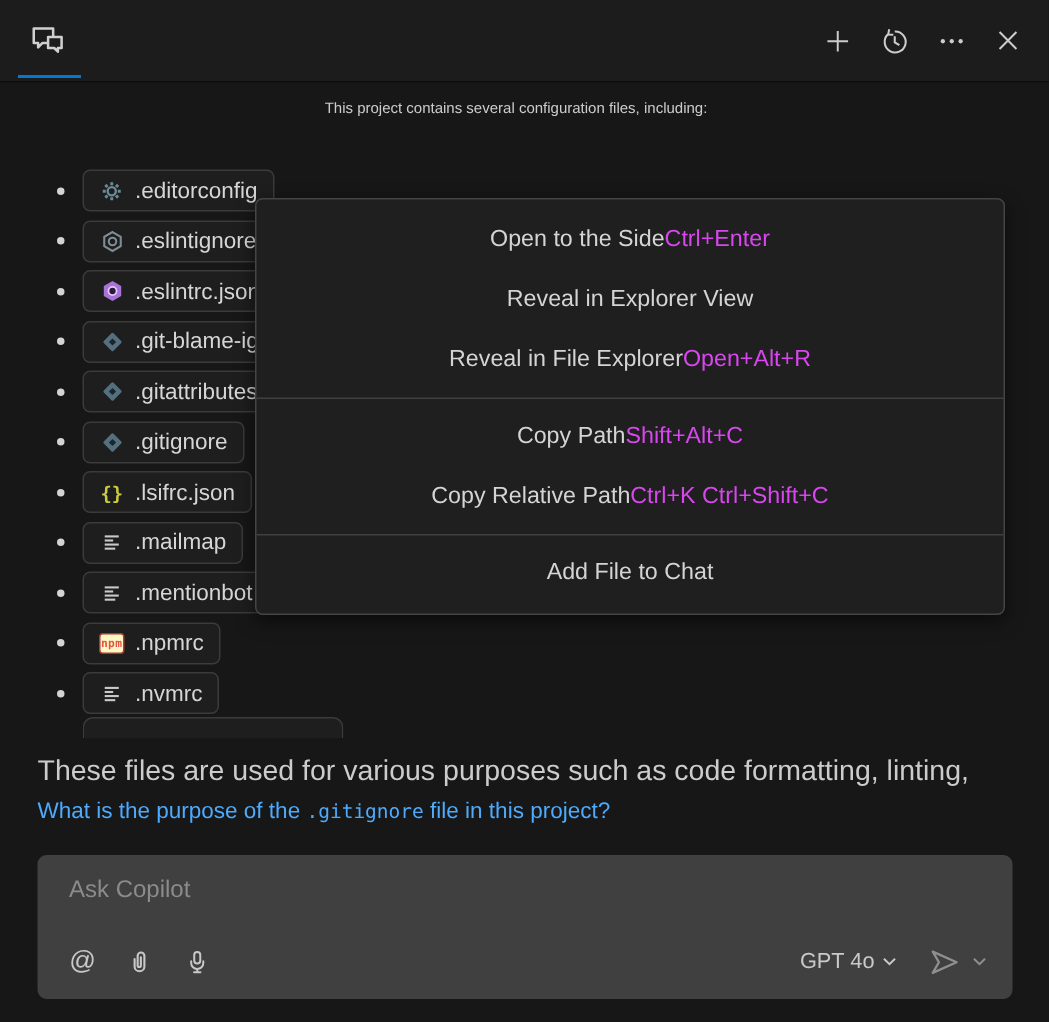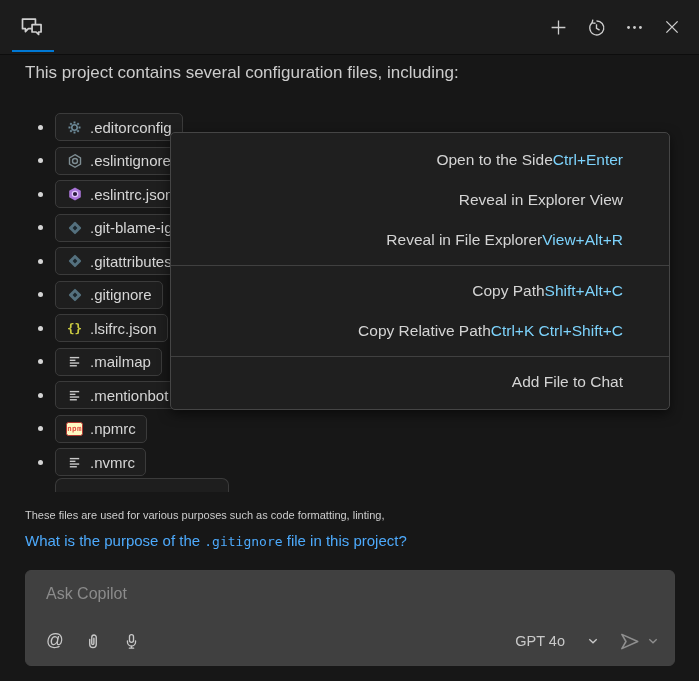--- a/index.html
+++ b/index.html
@@ -10,59 +10,59 @@
   .titlebar{position:absolute;top:0;left:0;width:699px;height:55px;background:#1c1c1c;
             border-bottom:1px solid #0d0d0d;box-sizing:border-box;display:flex;
             align-items:center;justify-content:space-between;padding:0 14px;}
   .tab{position:relative;height:100%;display:flex;align-items:center;padding:0 4px;cursor:pointer;}
   .tab-indicator{position:absolute;left:-2px;bottom:2px;width:42px;height:2.5px;background:#0078d4;}
   .tb-actions{display:flex;gap:12px;align-items:center;}
   .tb-btn{width:26px;height:26px;display:flex;align-items:center;justify-content:center;
           border-radius:5px;cursor:pointer;}
 
   
-  .intro{position:absolute;left:25px;top:62px;font-size:17px;line-height:22px;color:#cccccc;width:660px;}
+  .intro{position:absolute;left:14px;top:62px;font-size:10px;line-height:22px;color:#cccccc;width:660px;text-align:center;}
   .file-list{position:absolute;left:25px;top:113px;display:flex;flex-direction:column;gap:5.5px;}
   .file-row{display:flex;align-items:center;height:28px;}
   .bullet{width:30px;display:flex;justify-content:center;}
   .bullet i{width:5px;height:5px;border-radius:50%;background:#d4d4d4;}
   .chip{display:inline-flex;align-items:center;gap:7px;height:28px;padding:0 10px;
         box-sizing:border-box;background:#1e1e1e;border:1px solid #3b3b3b;border-radius:5px;
         font-size:15px;color:#d6d6d6;white-space:nowrap;cursor:pointer;}
   .chip .ficon{width:17px;height:17px;display:flex;align-items:center;justify-content:center;flex:none;}
   .json-glyph{font-family:"DejaVu Sans Mono",monospace;font-weight:bold;font-size:12.5px;color:#cbcb41;}
   .npm-badge{width:23px;height:12px;border-radius:2.5px;background:#fef9c3;border:1px solid #b23530;
              color:#e2524a;font-family:"DejaVu Sans Mono",monospace;font-weight:bold;font-size:7.5px;
              display:flex;align-items:center;justify-content:center;letter-spacing:.3px;}
   .partial-chip{position:absolute;left:55px;top:478px;width:172px;height:13px;background:#1e1e1e;
                 border:1px solid #3b3b3b;border-bottom:none;border-radius:7px 7px 0 0;}
 
-  .outro{position:absolute;left:25px;top:504px;font-size:11px;line-height:22px;color:#cccccc;width:660px;}
+  .outro{position:absolute;left:25px;top:504px;font-size:19px;line-height:22px;color:#cccccc;width:660px;}
   .followup{position:absolute;left:25px;top:532px;font-size:15px;color:#4daafc;cursor:pointer;}
   .followup code{font-family:"DejaVu Sans Mono",monospace;font-size:13px;color:#4daafc;}
 
   
   .context-menu{position:absolute;left:170px;top:132px;width:500px;box-sizing:border-box;
                 background:#1f1f1f;border:1px solid #454545;border-radius:5px;padding:7px 0;
                 box-shadow:0 4px 12px rgba(0,0,0,.55);z-index:10;}
-  .menu-item{height:40px;display:flex;align-items:center;justify-content:flex-end;
+  .menu-item{height:40px;display:flex;align-items:center;justify-content:center;
              padding:0 46px;font-size:15.5px;color:#d4d4d4;cursor:pointer;}
-  .menu-item .shortcut{color:#7dd3fc;}
+  .menu-item .shortcut{color:#d946ef;}
   .menu-sep{height:1px;background:#404040;margin:5px 0;}
 
   
   .input-box{position:absolute;left:25px;top:570px;width:650px;height:96px;box-sizing:border-box;
              background:#404040;border:1px solid #414141;border-radius:6px;cursor:text;}
   .placeholder{position:absolute;left:20px;top:14px;font-size:16px;color:#8b8b8b;}
   .input-toolbar{position:absolute;left:14px;right:16px;bottom:9px;height:30px;
                  display:flex;align-items:center;}
   .in-btn{width:30px;height:28px;display:flex;align-items:center;justify-content:center;
           border-radius:4px;cursor:pointer;margin-right:8px;}
   .at-glyph{font-size:17.5px;color:#c8c8c8;line-height:1;}
-  .model-picker{margin-left:auto;display:flex;align-items:center;gap:23px;color:#c9c9c9;
+  .model-picker{margin-left:auto;display:flex;align-items:center;gap:5px;color:#c9c9c9;
                 font-size:14.5px;cursor:pointer;margin-right:20px;}
   .send-group{display:flex;align-items:center;gap:7px;cursor:pointer;}
   svg{display:block;}
 </style>
 </head>
 <body>
 
 <div class="titlebar">
   <div class="tab">
     <span>
@@ -297,21 +297,21 @@
   <div class="menu-item">
     <span>Open to the Side</span>
     <span class="shortcut">Ctrl+Enter</span>
   </div>
   <div class="menu-item">
     <span>Reveal in Explorer View</span>
     <span class="shortcut"></span>
   </div>
   <div class="menu-item">
     <span>Reveal in File Explorer</span>
-    <span class="shortcut">View+Alt+R</span>
+    <span class="shortcut">Open+Alt+R</span>
   </div>
   <div class="menu-sep"></div>
   <div class="menu-item">
     <span>Copy Path</span>
     <span class="shortcut">Shift+Alt+C</span>
   </div>
   <div class="menu-item">
     <span>Copy Relative Path</span>
     <span class="shortcut">Ctrl+K Ctrl+Shift+C</span>
   </div>

